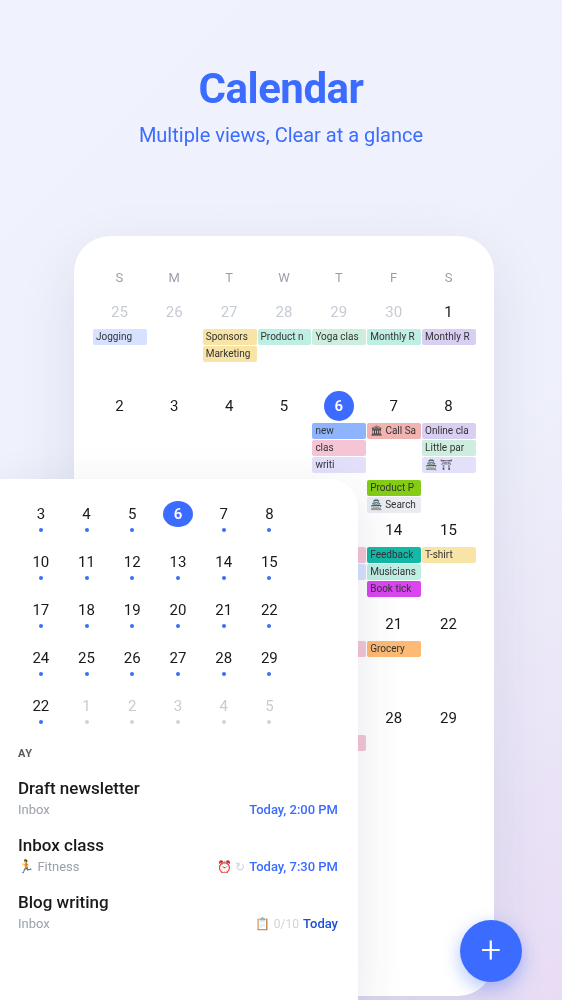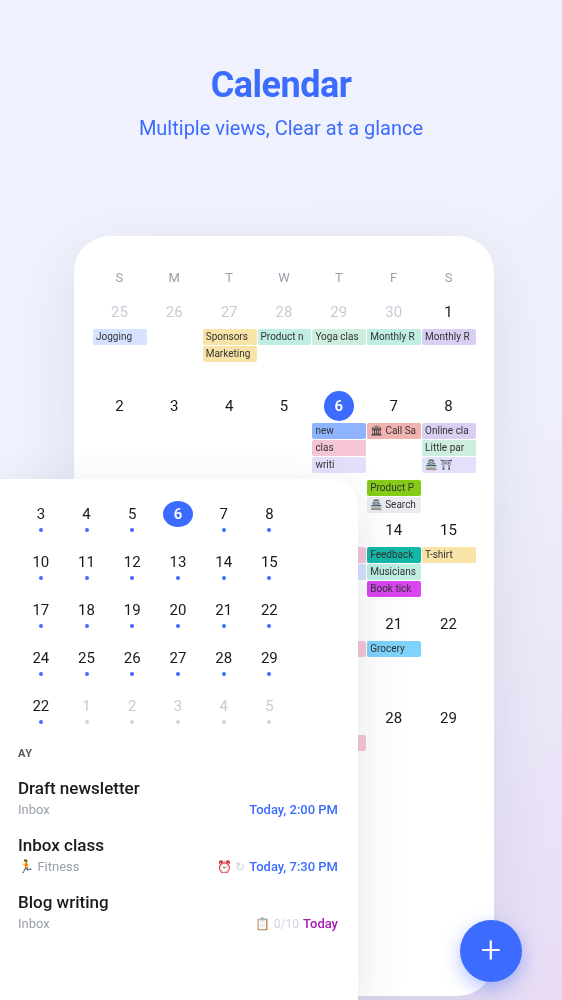--- a/index.html
+++ b/index.html
@@ -3,21 +3,21 @@
 <meta charset="utf-8">
 <style>
   * { margin: 0; padding: 0; box-sizing: border-box; }
   body {
     width: 562px; height: 1000px; overflow: hidden;
     font-family: -apple-system, BlinkMacSystemFont, "Segoe UI", Roboto, Helvetica, Arial, sans-serif;
     background: linear-gradient(135deg, #f0f2fd 0%, #eef0fb 60%, #e8dcf5 100%);
     position: relative;
   }
   .hero { text-align: center; padding-top: 64px; }
-  .hero-title { font-size: 36px; font-weight: 700; color: #3b6cff; letter-spacing: -0.5px; }
+  .hero-title { font-size: 42px; font-weight: 700; color: #3b6cff; letter-spacing: -0.5px; }
   .hero-sub { font-size: 20px; color: #3b6cff; margin-top: 10px; }
 
   
   .main-card {
     position: absolute; top: 236px; left: 74px;
     width: 420px; height: 760px;
     background: #fff; border-radius: 36px;
     box-shadow: 0 20px 60px rgba(40,50,90,0.10);
     padding: 28px 18px 0 18px;
   }
@@ -51,21 +51,21 @@
   .mini-day.current { background:#3b6cff; color:#fff; font-weight:600; }
   .mini-dot { display:block; width:4px; height:4px; border-radius:50%; background:#3b6cff; margin:1px auto 0 auto; }
   .mini-dot.gray { background:#cfd3dc; }
 
   .section-label { font-size:11px; font-weight:700; color:#5a5a5a; letter-spacing:0.5px; margin: 6px 0 10px 0; }
   .task { padding: 8px 0 10px 0; }
   .task-title { font-size:17px; font-weight:500; color:#1a1a1a; }
   .task-row { display:flex; justify-content:space-between; align-items:center; margin-top:4px; font-size:13px; }
   .task-meta { color:#9aa0ab; }
   .task-time { color:#3b6cff; font-weight:500; }
-  .task-time.gray { color:#a21caf; }
+  .task-time.gray { color:#1d4ed8; }
   .meta-icons { color:#cfd3dc; font-size:12px; margin-right:4px; }
 
   
   .fab {
     position:absolute; bottom:18px; right:40px;
     width:62px; height:62px; border-radius:50%;
     background:#3b6cff; color:#fff; display:flex; align-items:center; justify-content:center;
     box-shadow: 0 6px 18px rgba(59,108,255,0.4);
   }
   .fab span { font-size:36px; font-weight:300; line-height:1; margin-top:-3px; }
@@ -236,21 +236,21 @@
           </td>
           <td>
             <span class="daynum">20</span>
             <div class="pills">
               <div class="pill" style="background: rgb(245, 197, 214);">clas</div>
             </div>
           </td>
           <td>
             <span class="daynum">21</span>
             <div class="pills">
-              <div class="pill" style="background: #7dd3fc;">Grocery</div>
+              <div class="pill" style="background: #fdba74;">Grocery</div>
             </div>
           </td>
           <td>
             <span class="daynum">22</span>
             <div class="pills"></div>
           </td>
         </tr>
         <tr>
           <td>
             <span class="daynum">23</span>

